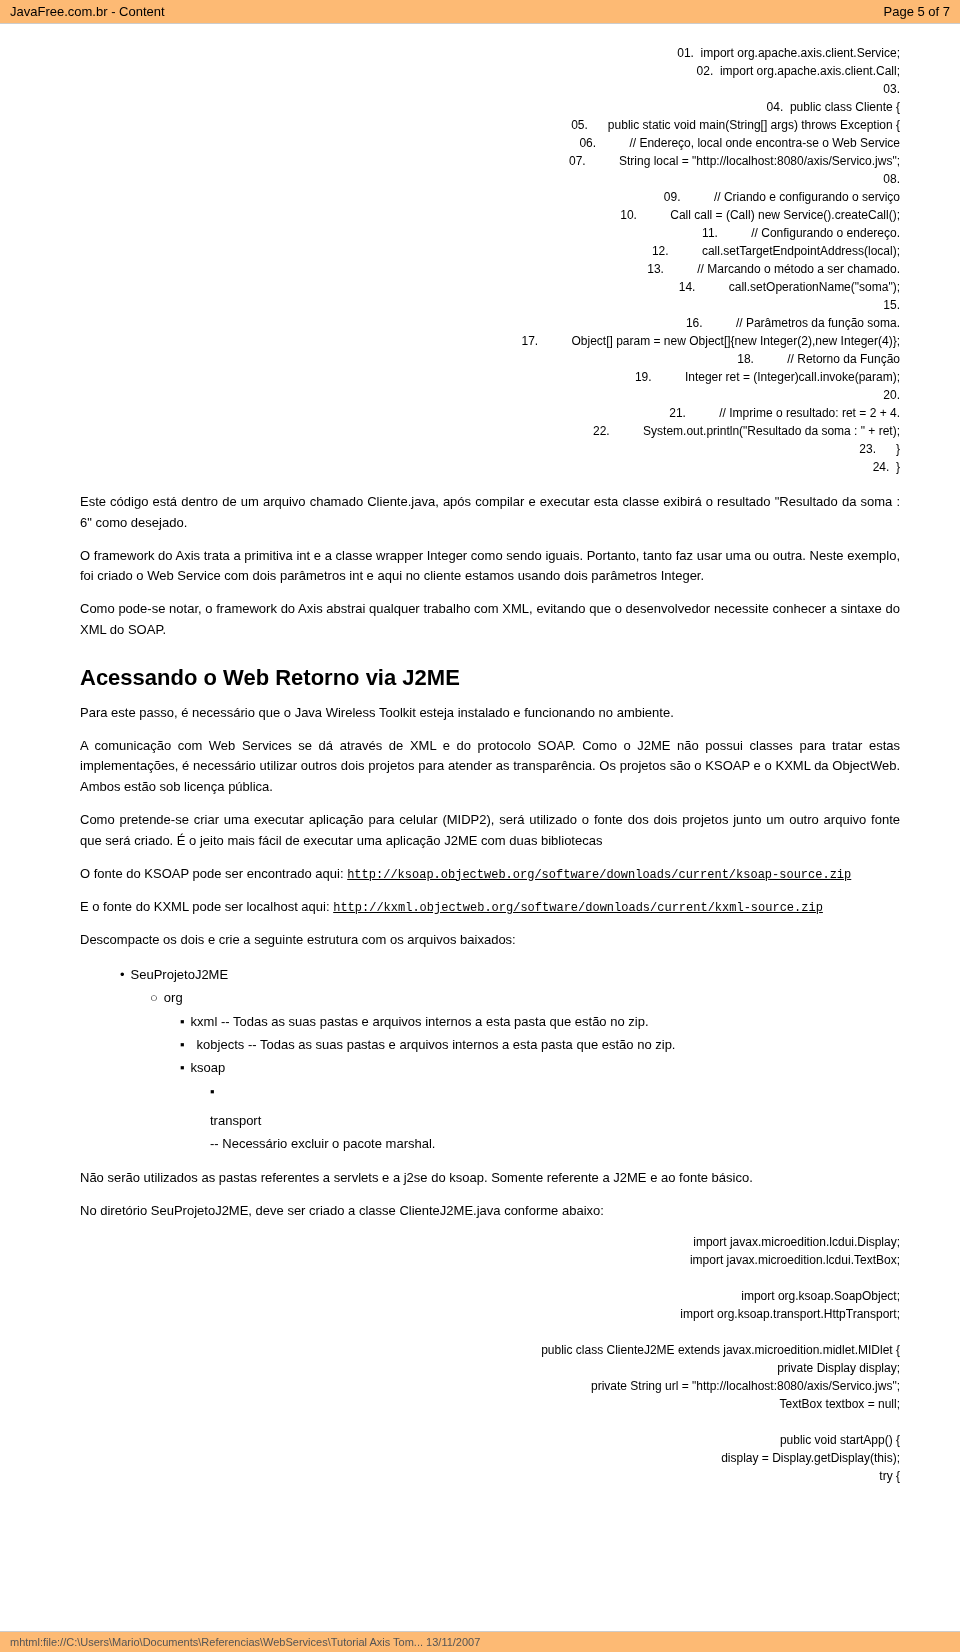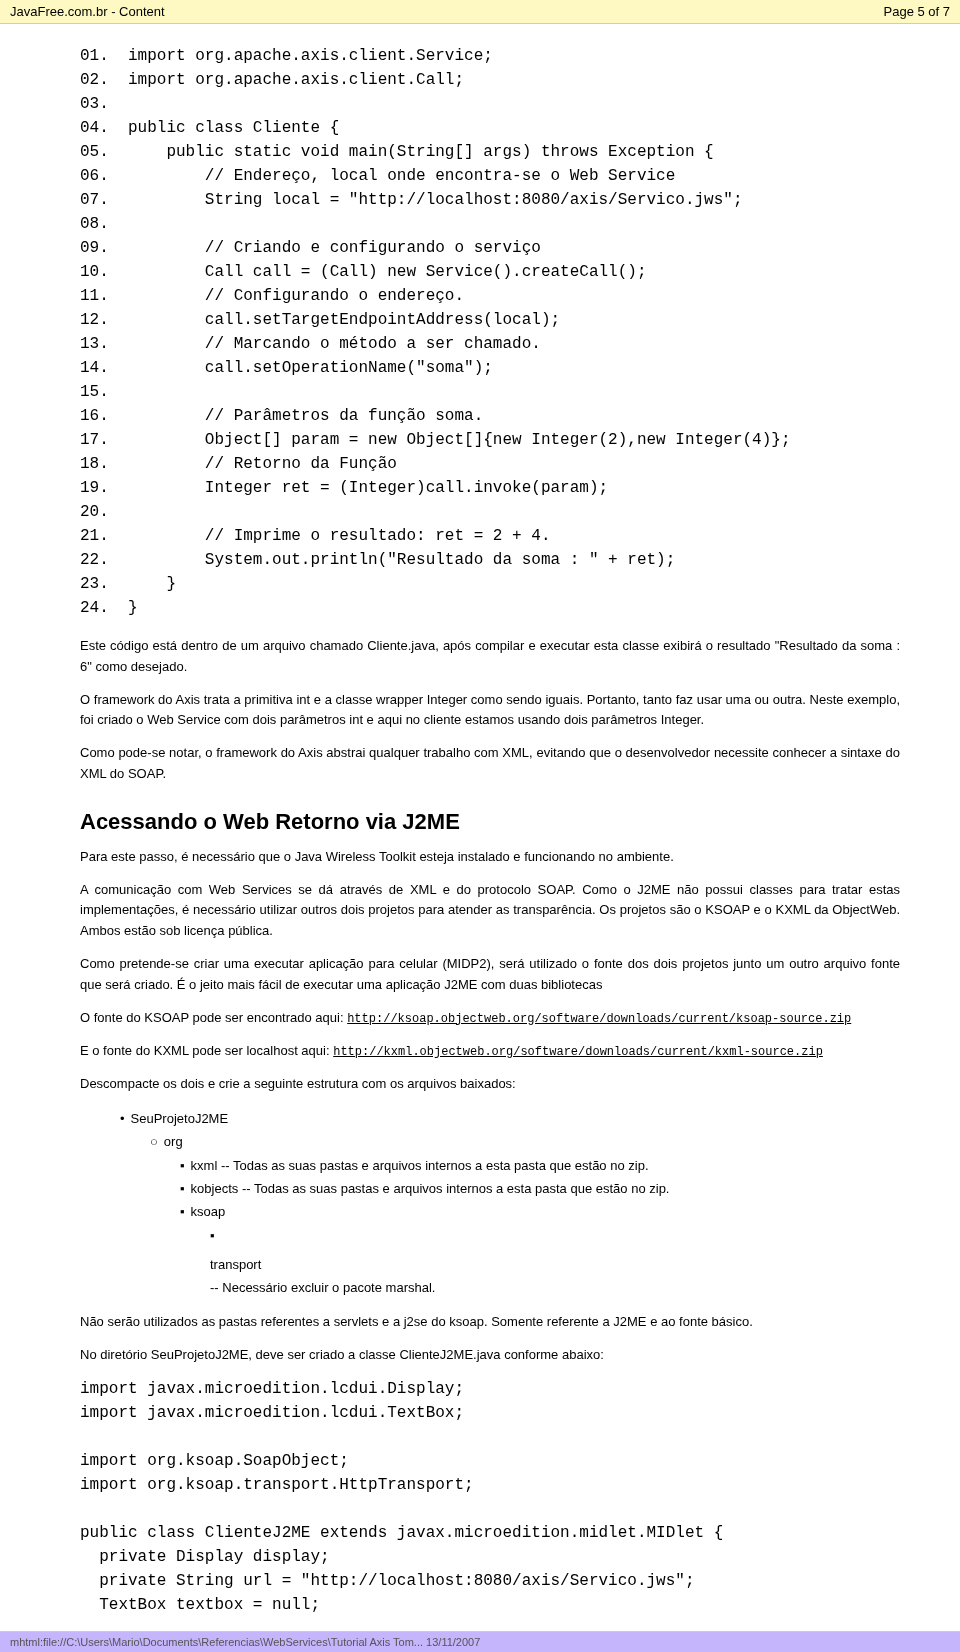--- a/index.html
+++ b/index.html
@@ -9,32 +9,33 @@
       color: #000;
       background: #fff;
       width: 960px;
     }
     #header {
       display: flex;
       justify-content: space-between;
       align-items: center;
       padding: 4px 10px;
       border-bottom: 1px solid #ccc;
-      background: #fef9c3;
+      background: #fdba74;
     }
     #content {
       padding: 20px 60px 20px 80px;
     }
     .code-block {
-      font-family: Liberation Mono, monospace;
-      font-size: 16px;
+      font-family: Liberation Sans, sans-serif;
+      font-size: 12px;
       line-height: 1.5;
       color: #000;
       margin-bottom: 16px;
       white-space: pre;
+      text-align: right;
     }
     .paragraph {
       font-size: 13px;
       line-height: 1.6;
       margin-bottom: 12px;
       text-align: justify;
     }
     .section-heading {
       font-size: 22px;
       font-weight: bold;
@@ -53,21 +54,21 @@
       line-height: 1.8;
     }
     .bullet-disc::before { content: "•"; }
     .bullet-circle::before { content: "○"; }
     .bullet-square::before { content: "▪"; }
     #footer {
       padding: 4px 10px;
       font-size: 11px;
       color: #555;
       border-top: 1px solid #ccc;
-      background: #c4b5fd;
+      background: #fdba74;
       position: fixed;
       bottom: 0;
       width: 960px;
     }
   </style>
 </head>
 <body>
 
 <div id="header">
   <span>JavaFree.com.br - Content</span>
@@ -131,21 +132,21 @@
       <span>SeuProjetoJ2ME</span>
     </div>
     <div style="margin-left:30px; display:flex; align-items:flex-start; gap:6px;">
       <span class="bullet-circle"></span>
       <span>org</span>
     </div>
     <div style="margin-left:60px; display:flex; align-items:flex-start; gap:6px;">
       <span class="bullet-square"></span>
       <span>kxml -- Todas as suas pastas e arquivos internos a esta pasta que estão no zip.</span>
     </div>
-    <div style="margin-left:60px; display:flex; align-items:flex-start; gap:6px;">
+    <div style="margin-left:60px; display:flex; align-items:flex-start; gap:12px;">
       <span class="bullet-square"></span>
       <span>kobjects -- Todas as suas pastas e arquivos internos a esta pasta que estão no zip.</span>
     </div>
     <div style="margin-left:60px; display:flex; align-items:flex-start; gap:6px;">
       <span class="bullet-square"></span>
       <span>ksoap</span>
     </div>
     <div style="margin-left:90px; display:flex; align-items:flex-start; gap:6px;flex-direction:column;">
       <span class="bullet-square"></span>
       <span>transport</span>

